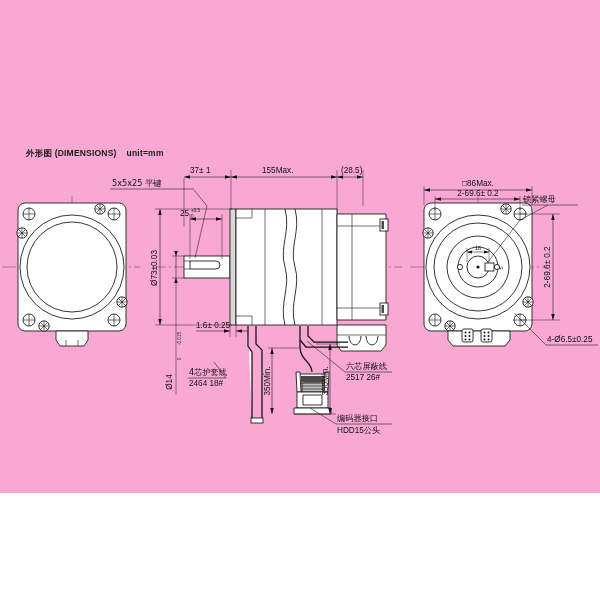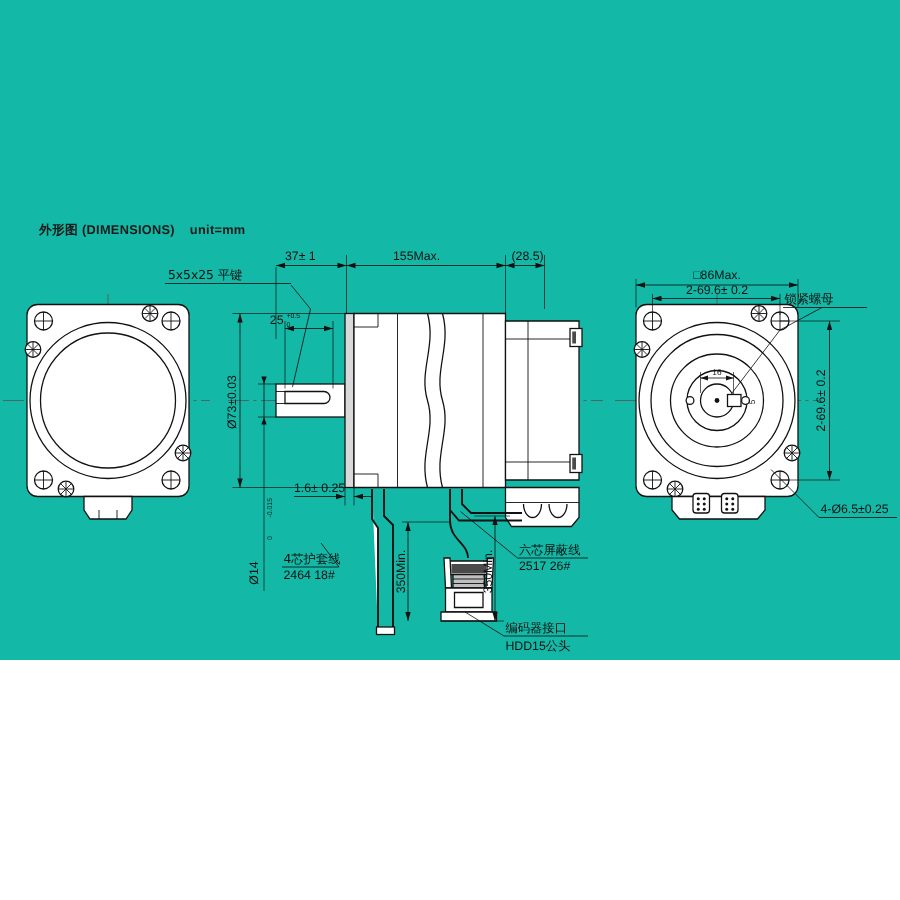--- a/index.html
+++ b/index.html
@@ -1,18 +1,18 @@
 <!DOCTYPE html>
 <html><head>
 <meta charset="utf-8">
 <style>
   html,body{margin:0;padding:0;background:#ffffff;}
   body{width:600px;height:600px;overflow:hidden;
        font-family:"Liberation Sans","DejaVu Sans",sans-serif;color:#1a1a1a;}
-  #sheet{position:relative;width:600px;height:440px;background:#14b8a6;}
+  #sheet{position:relative;width:600px;height:493px;background:#f9a8d4;}
   #title{position:absolute;left:26px;top:148px;font-size:8.5px;font-weight:bold;letter-spacing:0.2px;white-space:nowrap;}
   #title .gap{display:inline-block;width:10px;}
   svg{position:absolute;left:0;top:0;}
   text{font-family:"Liberation Sans","DejaVu Sans",sans-serif;fill:#111;}
   .t{font-size:8.2px;}
   .ts{font-size:5.6px;}
   .tz{font-size:4.6px;}
   .cjk{font-family:"DejaVu Sans","Liberation Sans",sans-serif;font-size:8.2px;}
   .ln{fill:none;stroke:#111;stroke-width:0.85;stroke-linejoin:miter;}
   .lnt{fill:none;stroke:#111;stroke-width:0.6;}

